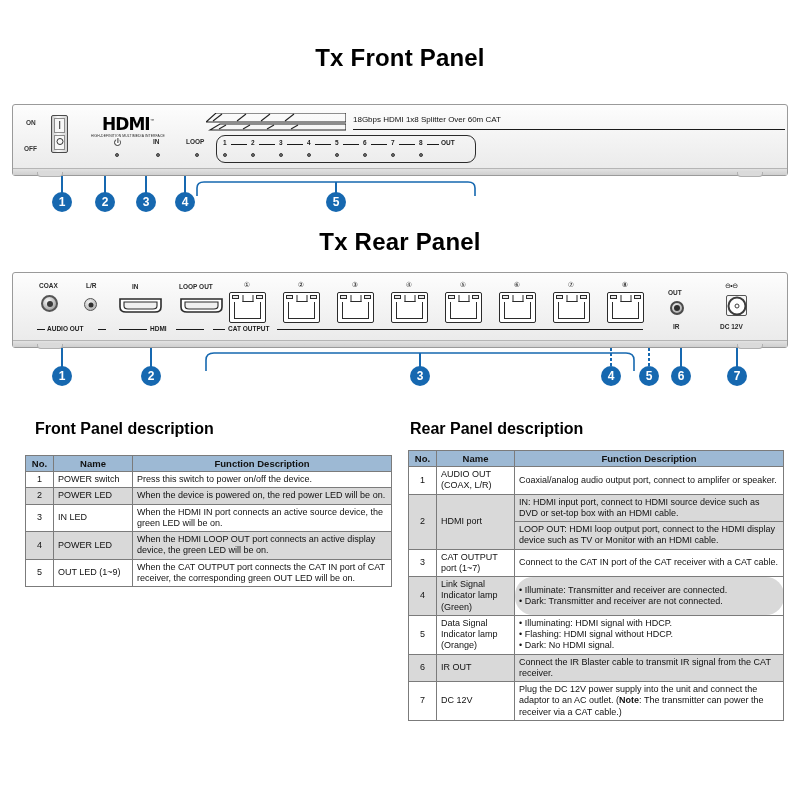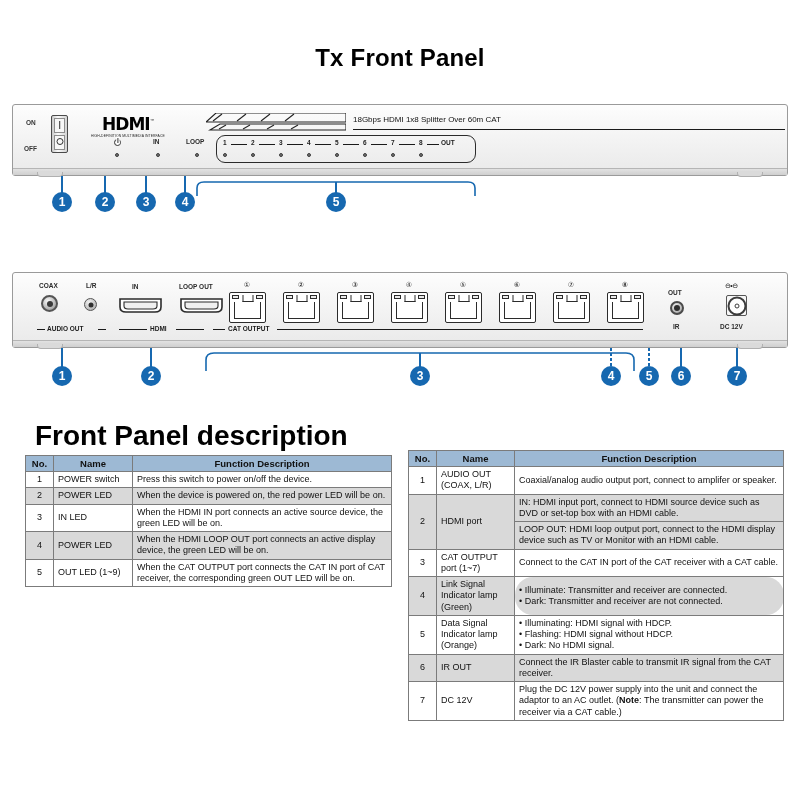--- a/index.html
+++ b/index.html
@@ -14,21 +14,21 @@
   .page { position: relative; width: 800px; height: 800px; }
 
   
   .panel-title {
     text-align: center;
     font-size: 24px;
     font-weight: bold;
     letter-spacing: .2px;
   }
   .desc-title {
-    font-size: 28px;
+    font-size: 16px;
     font-weight: bold;
   }
 
   
   .device {
     position: relative;
     border: 1px solid #9a9a9a;
     border-radius: 3px;
     background: linear-gradient(180deg,#fdfdfd 0%,#f4f4f4 45%,#e9e9e9 100%);
   }
@@ -341,20 +341,21 @@
       <line x1="140" y1="6" x2="140" y2="21" stroke="#1668b0" stroke-width="2"></line>
     </svg>
   </div>
 
   <div class="callout" style="left:52px;top:192px;">1</div>
   <div class="callout" style="left:95px;top:192px;">2</div>
   <div class="callout" style="left:136px;top:192px;">3</div>
   <div class="callout" style="left:175px;top:192px;">4</div>
   <div class="callout" style="left:326px;top:192px;">5</div>
 
+  <div class="panel-title" style="position:absolute;left:0;top:228px;width:800px;">Tx Rear Panel</div>
 
   <div class="device" style="left:12px;top:272px;width:776px;height:76px;position:absolute;">
 
     <div class="lbl-small" style="left:26px;top:9px;">COAX</div>
     <div class="coax-jack" style="left:28px;top:22px;"></div>
 
     <div class="lbl-small" style="left:73px;top:9px;">L/R</div>
     <div class="rca-jack" style="left:71px;top:25px;"></div>
 
     <div class="lbl-small" style="left:119px;top:10px;">IN</div>
@@ -481,20 +482,21 @@
 
   <div class="callout" style="left:52px;top:366px;">1</div>
   <div class="callout" style="left:141px;top:366px;">2</div>
   <div class="callout" style="left:410px;top:366px;">3</div>
   <div class="callout" style="left:601px;top:366px;">4</div>
   <div class="callout" style="left:639px;top:366px;">5</div>
   <div class="callout" style="left:671px;top:366px;">6</div>
   <div class="callout" style="left:727px;top:366px;">7</div>
 
   <div class="desc-title" style="position:absolute;left:35px;top:420px;">Front Panel description</div>
+  <div class="desc-title" style="position:absolute;left:410px;top:420px;">Rear Panel description</div>
 
   <div class="tbl-left">
     <table class="spec" style="width:367px;">
       <colgroup>
           <col style="width:28px;">
           <col style="width:79px;">
           <col>
         </colgroup>
       <thead>
         <tr>

